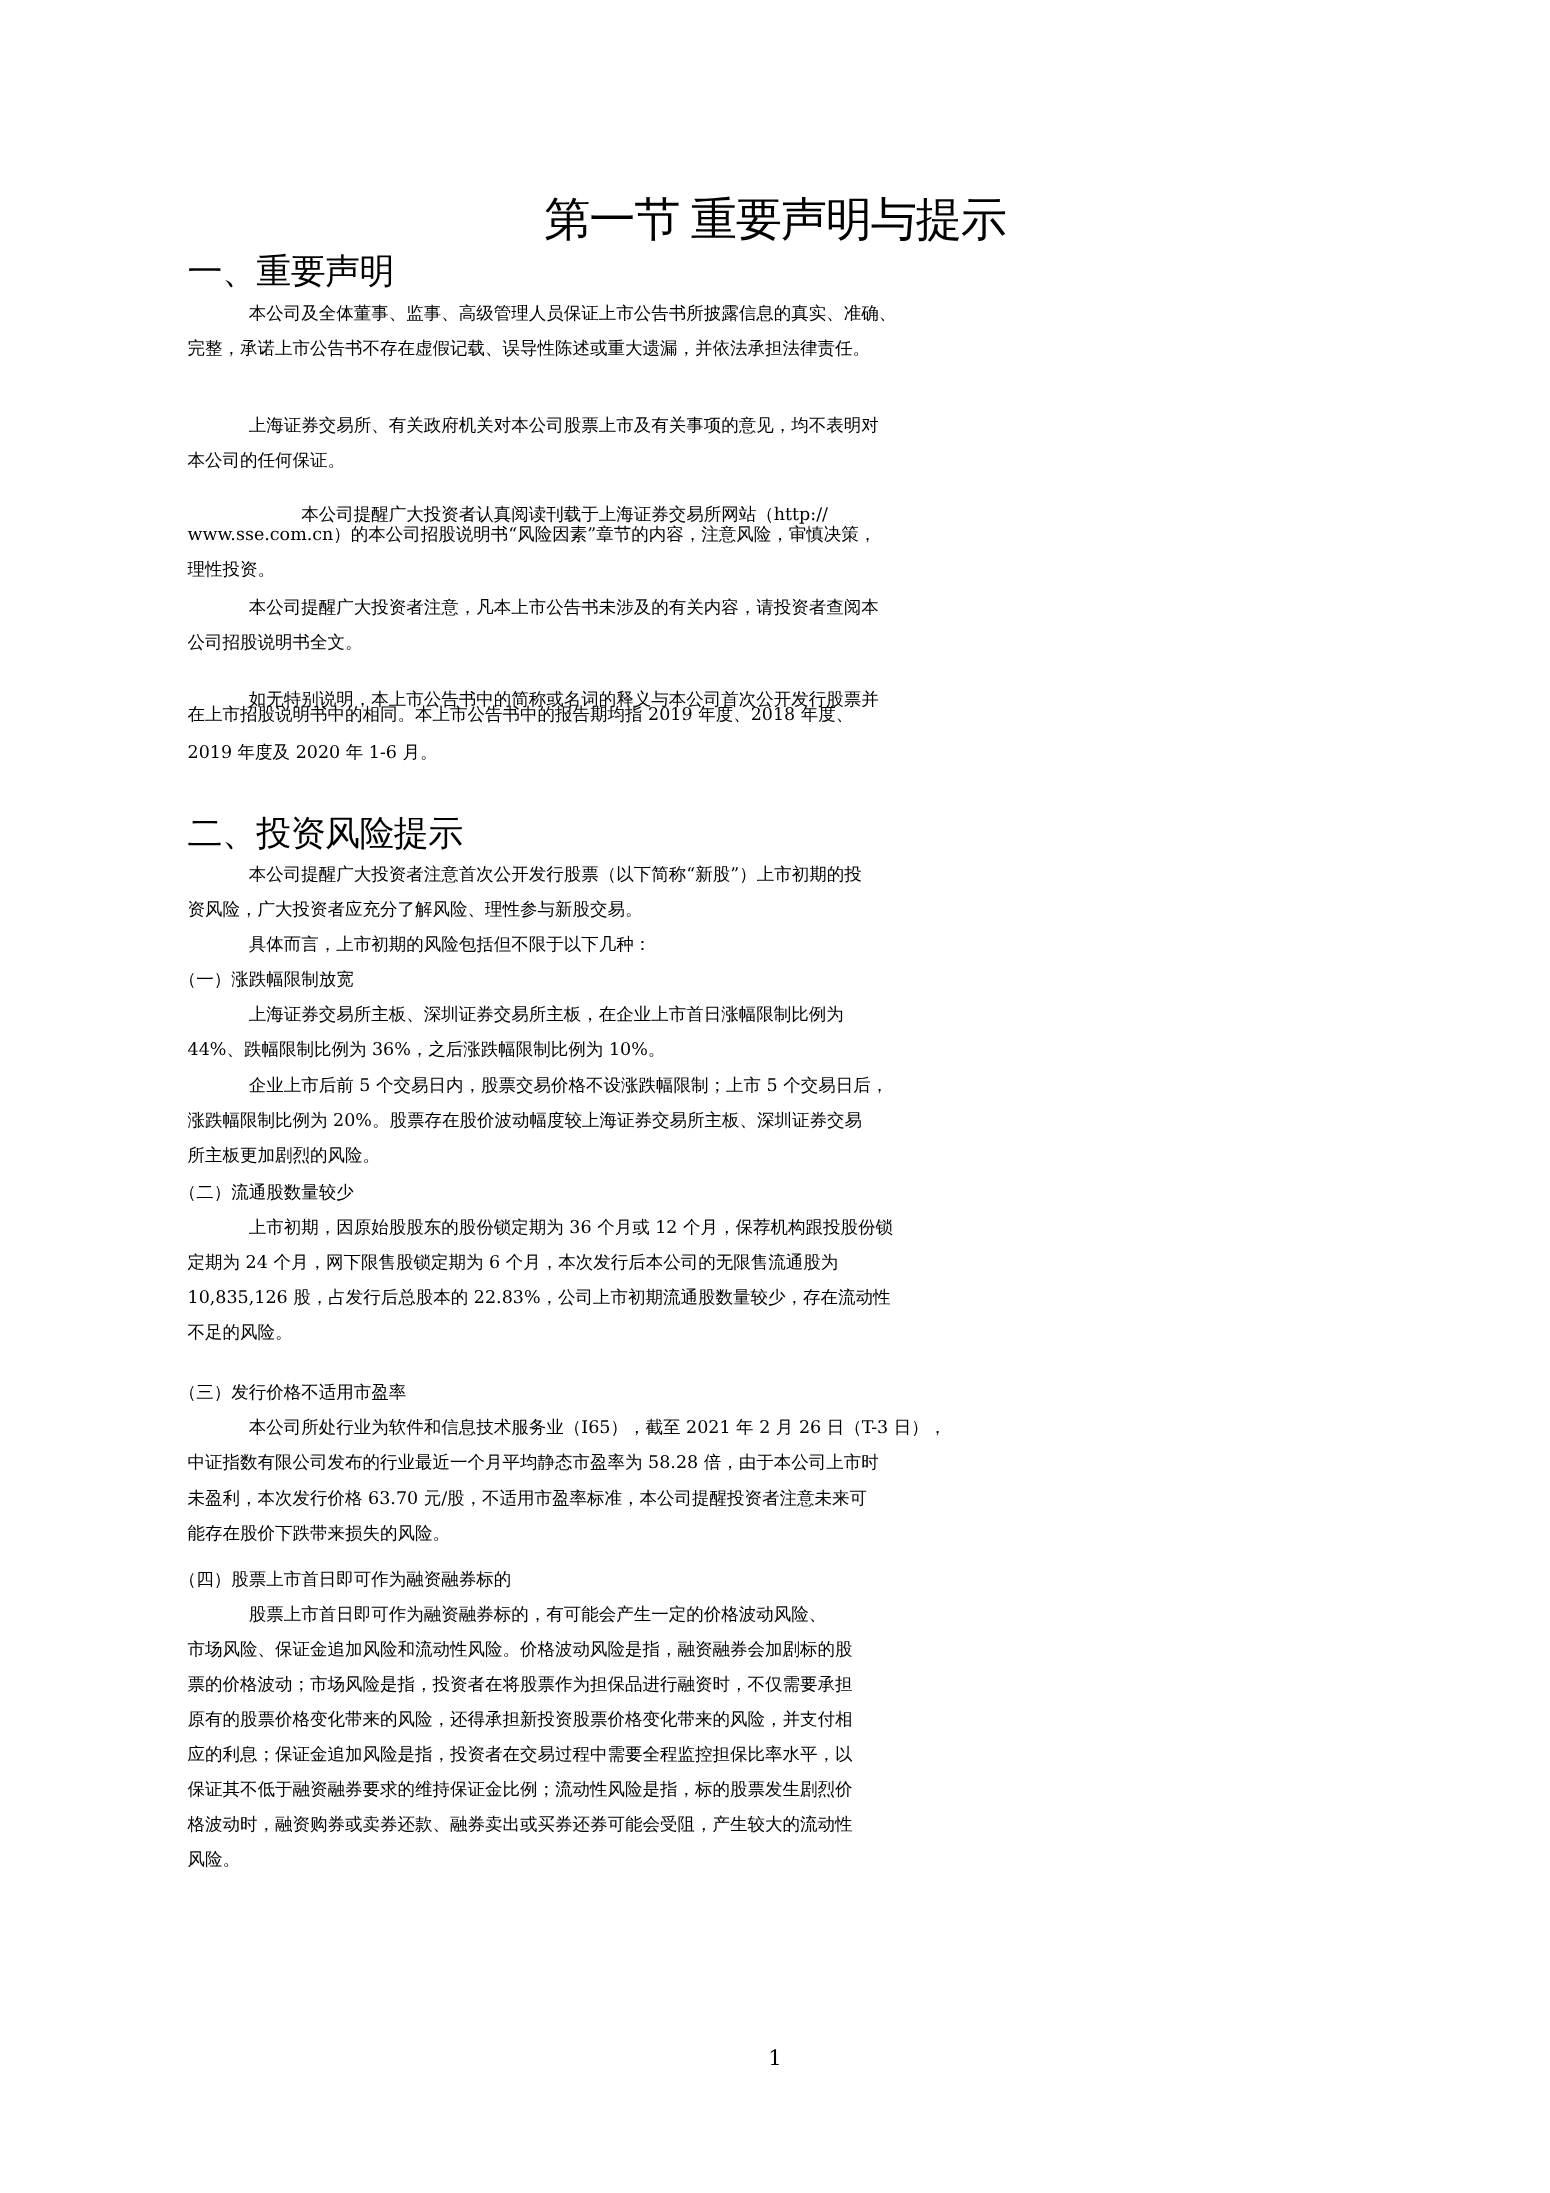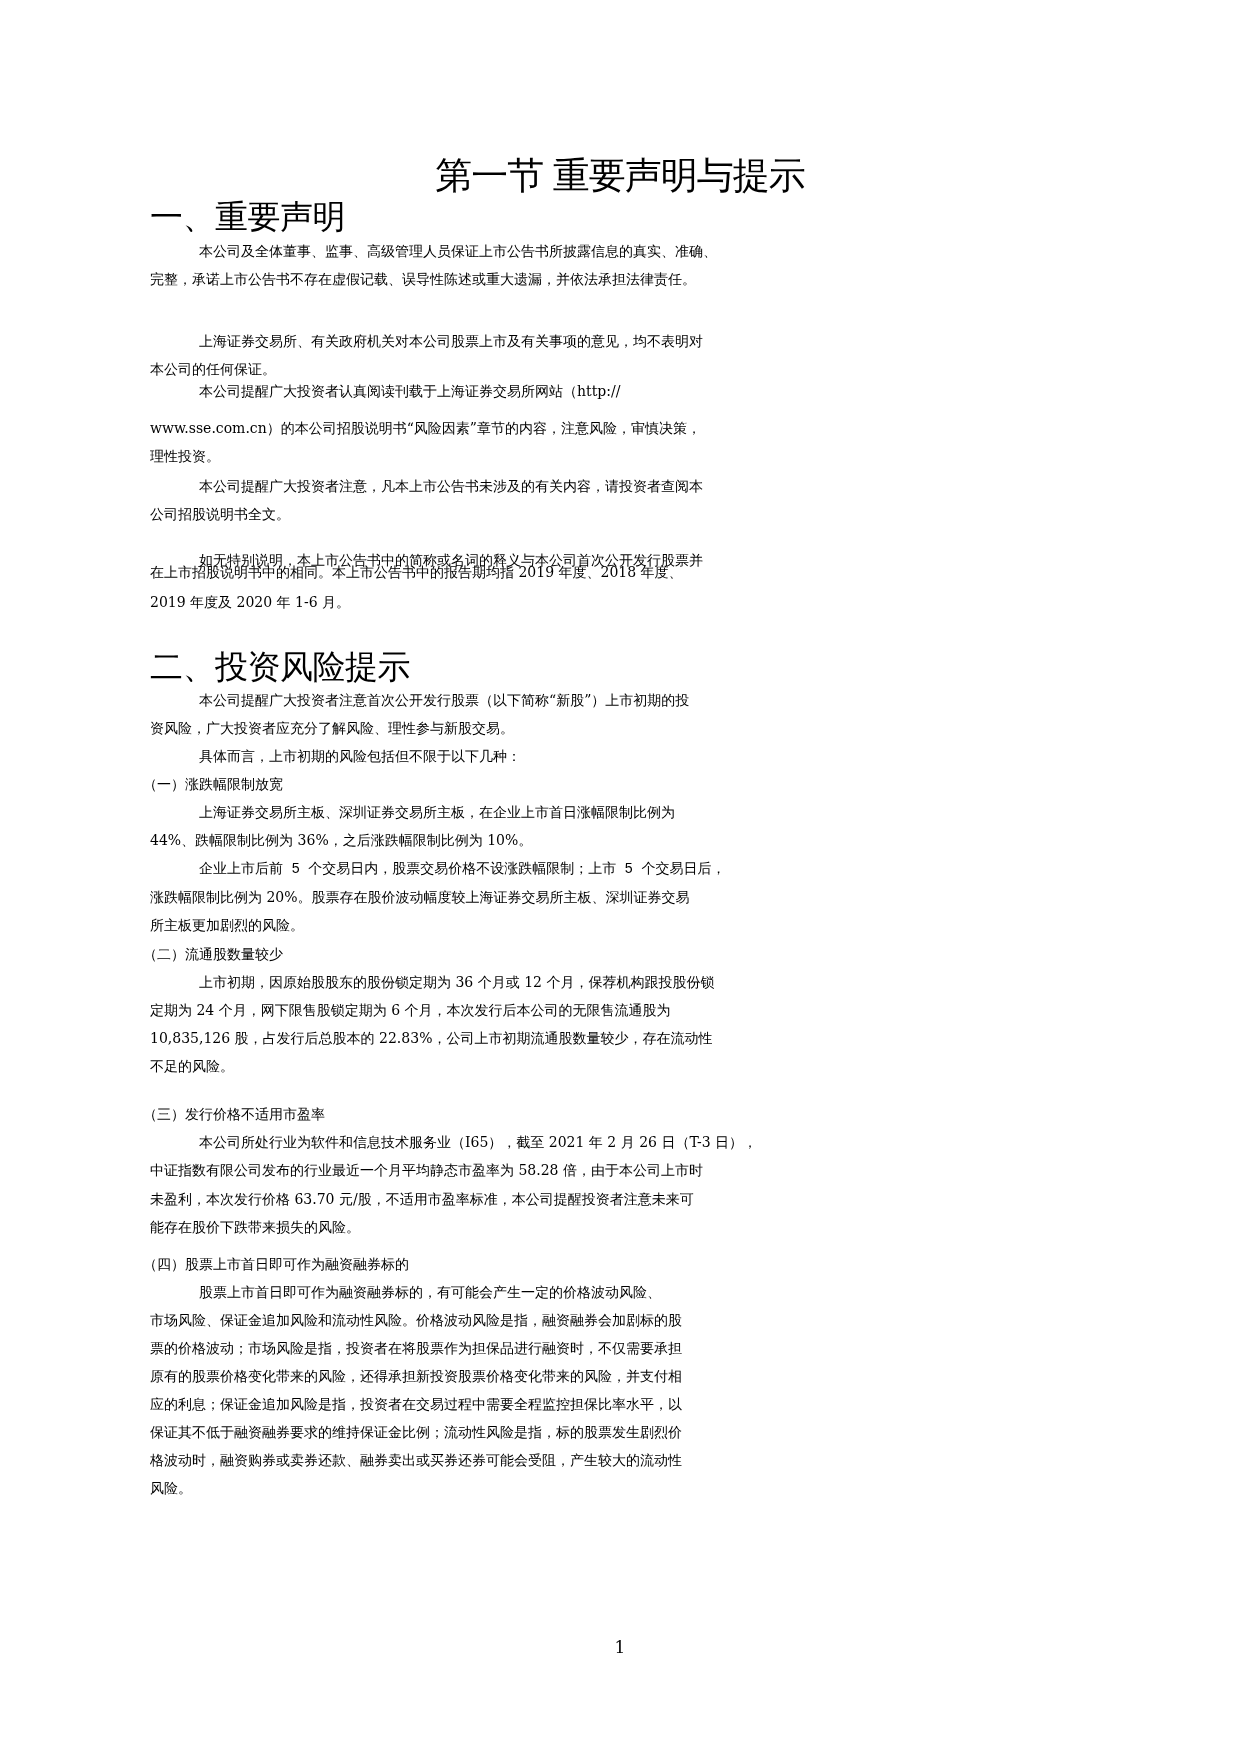--- a/index.html
+++ b/index.html
@@ -5,21 +5,21 @@
     html, body { margin: 0; padding: 0; background: #ffffff; }
     body { width: 1240px; height: 1754px; position: relative; overflow: hidden; }
     .page { position: absolute; left: 0; top: 0; width: 1240px; height: 1754px; background: #ffffff; color: #000; }
     .title {
       position: absolute; left: 0; width: 1240px; top: 152px; text-align: center;
       font-family: Liberation Sans, sans-serif; font-size: 37px; line-height: 48px; color: #000;
       letter-spacing: -1px;
     }
     .h1 {
       position: absolute; left: 150px; font-family: "DejaVu Sans", sans-serif;
-      font-size: 33px; line-height: 34px; color: #000; letter-spacing: -0.5px;
+      font-size: 28px; line-height: 34px; color: #000; letter-spacing: -0.5px;
     }
     .line {
       position: absolute; left: 150px; white-space: nowrap;
       font-family: "DejaVu Serif", serif; font-size: 14px; line-height: 28px; color: #000;
       letter-spacing: 0px;
     }
     .indent { left: 199px; }
     .sub { left: 143px; }
     .pageno {
       position: absolute; left: 0; width: 1240px; top: 1636px; text-align: center;
@@ -34,41 +34,41 @@
   <div class="title">第一节 重要声明与提示</div>
 
   <div class="h1" style="top:200px;">一、重要声明</div>
 
   <div class="line indent" style="top:237px;">本公司及全体董事、监事、高级管理人员保证上市公告书所披露信息的真实、准确、</div>
   <div class="line" style="top:265px;">完整，承诺上市公告书不存在虚假记载、误导性陈述或重大遗漏，并依法承担法律责任。</div>
 
   <div class="line indent" style="top:327px;">上海证券交易所、有关政府机关对本公司股票上市及有关事项的意见，均不表明对</div>
   <div class="line" style="top:355px;">本公司的任何保证。</div>
 
-  <div class="line indent" style="top:377px;">本公司提醒广大投资者认真阅读刊载于上海证券交易所网站（http://</div>
+  <div class="line indent" style="top:398px;margin-left:42px;">本公司提醒广大投资者认真阅读刊载于上海证券交易所网站（http://</div>
   <div class="line" style="top:414px;">www.sse.com.cn）的本公司招股说明书“风险因素”章节的内容，注意风险，审慎决策，</div>
   <div class="line" style="top:442px;">理性投资。</div>
 
   <div class="line indent" style="top:472px;">本公司提醒广大投资者注意，凡本上市公告书未涉及的有关内容，请投资者查阅本</div>
   <div class="line" style="top:500px;">公司招股说明书全文。</div>
 
   <div class="line indent" style="top:530px;margin-top:16px;">如无特别说明，本上市公告书中的简称或名词的释义与本公司首次公开发行股票并</div>
   <div class="line" style="top:558px;">在上市招股说明书中的相同。本上市公告书中的报告期均指 2019 年度、2018 年度、</div>
   <div class="line" style="top:588px;">2019 年度及 2020 年 1-6 月。</div>
 
   <div class="h1" style="top:650px;">二、投资风险提示</div>
 
   <div class="line" style="top:714px;">资风险，广大投资者应充分了解风险、理性参与新股交易。</div>
   <div class="line indent" style="top:686px;">本公司提醒广大投资者注意首次公开发行股票（以下简称“新股”）上市初期的投</div>
   <div class="line indent" style="top:742px;">具体而言，上市初期的风险包括但不限于以下几种：</div>
 
   <div class="line sub" style="top:770px;">（一）涨跌幅限制放宽</div>
   <div class="line indent" style="top:798px;">上海证券交易所主板、深圳证券交易所主板，在企业上市首日涨幅限制比例为</div>
   <div class="line" style="top:826px;">44%、跌幅限制比例为 36%，之后涨跌幅限制比例为 10%。</div>
-  <div class="line indent" style="top:855px;font-family:Liberation Mono, monospace;">企业上市后前 5 个交易日内，股票交易价格不设涨跌幅限制；上市 5 个交易日后，</div>
+  <div class="line indent" style="top:855px;">企业上市后前 5 个交易日内，股票交易价格不设涨跌幅限制；上市 5 个交易日后，</div>
   <div class="line" style="top:883px;">涨跌幅限制比例为 20%。股票存在股价波动幅度较上海证券交易所主板、深圳证券交易</div>
   <div class="line" style="top:911px;">所主板更加剧烈的风险。</div>
 
   <div class="line sub" style="top:940px;">（二）流通股数量较少</div>
   <div class="line indent" style="top:968px;">上市初期，因原始股股东的股份锁定期为 36 个月或 12 个月，保荐机构跟投股份锁</div>
   <div class="line" style="top:996px;">定期为 24 个月，网下限售股锁定期为 6 个月，本次发行后本公司的无限售流通股为</div>
   <div class="line" style="top:1024px;">10,835,126 股，占发行后总股本的 22.83%，公司上市初期流通股数量较少，存在流动性</div>
   <div class="line" style="top:1052px;">不足的风险。</div>
 
   <div class="line sub" style="top:1100px;">（三）发行价格不适用市盈率</div>

